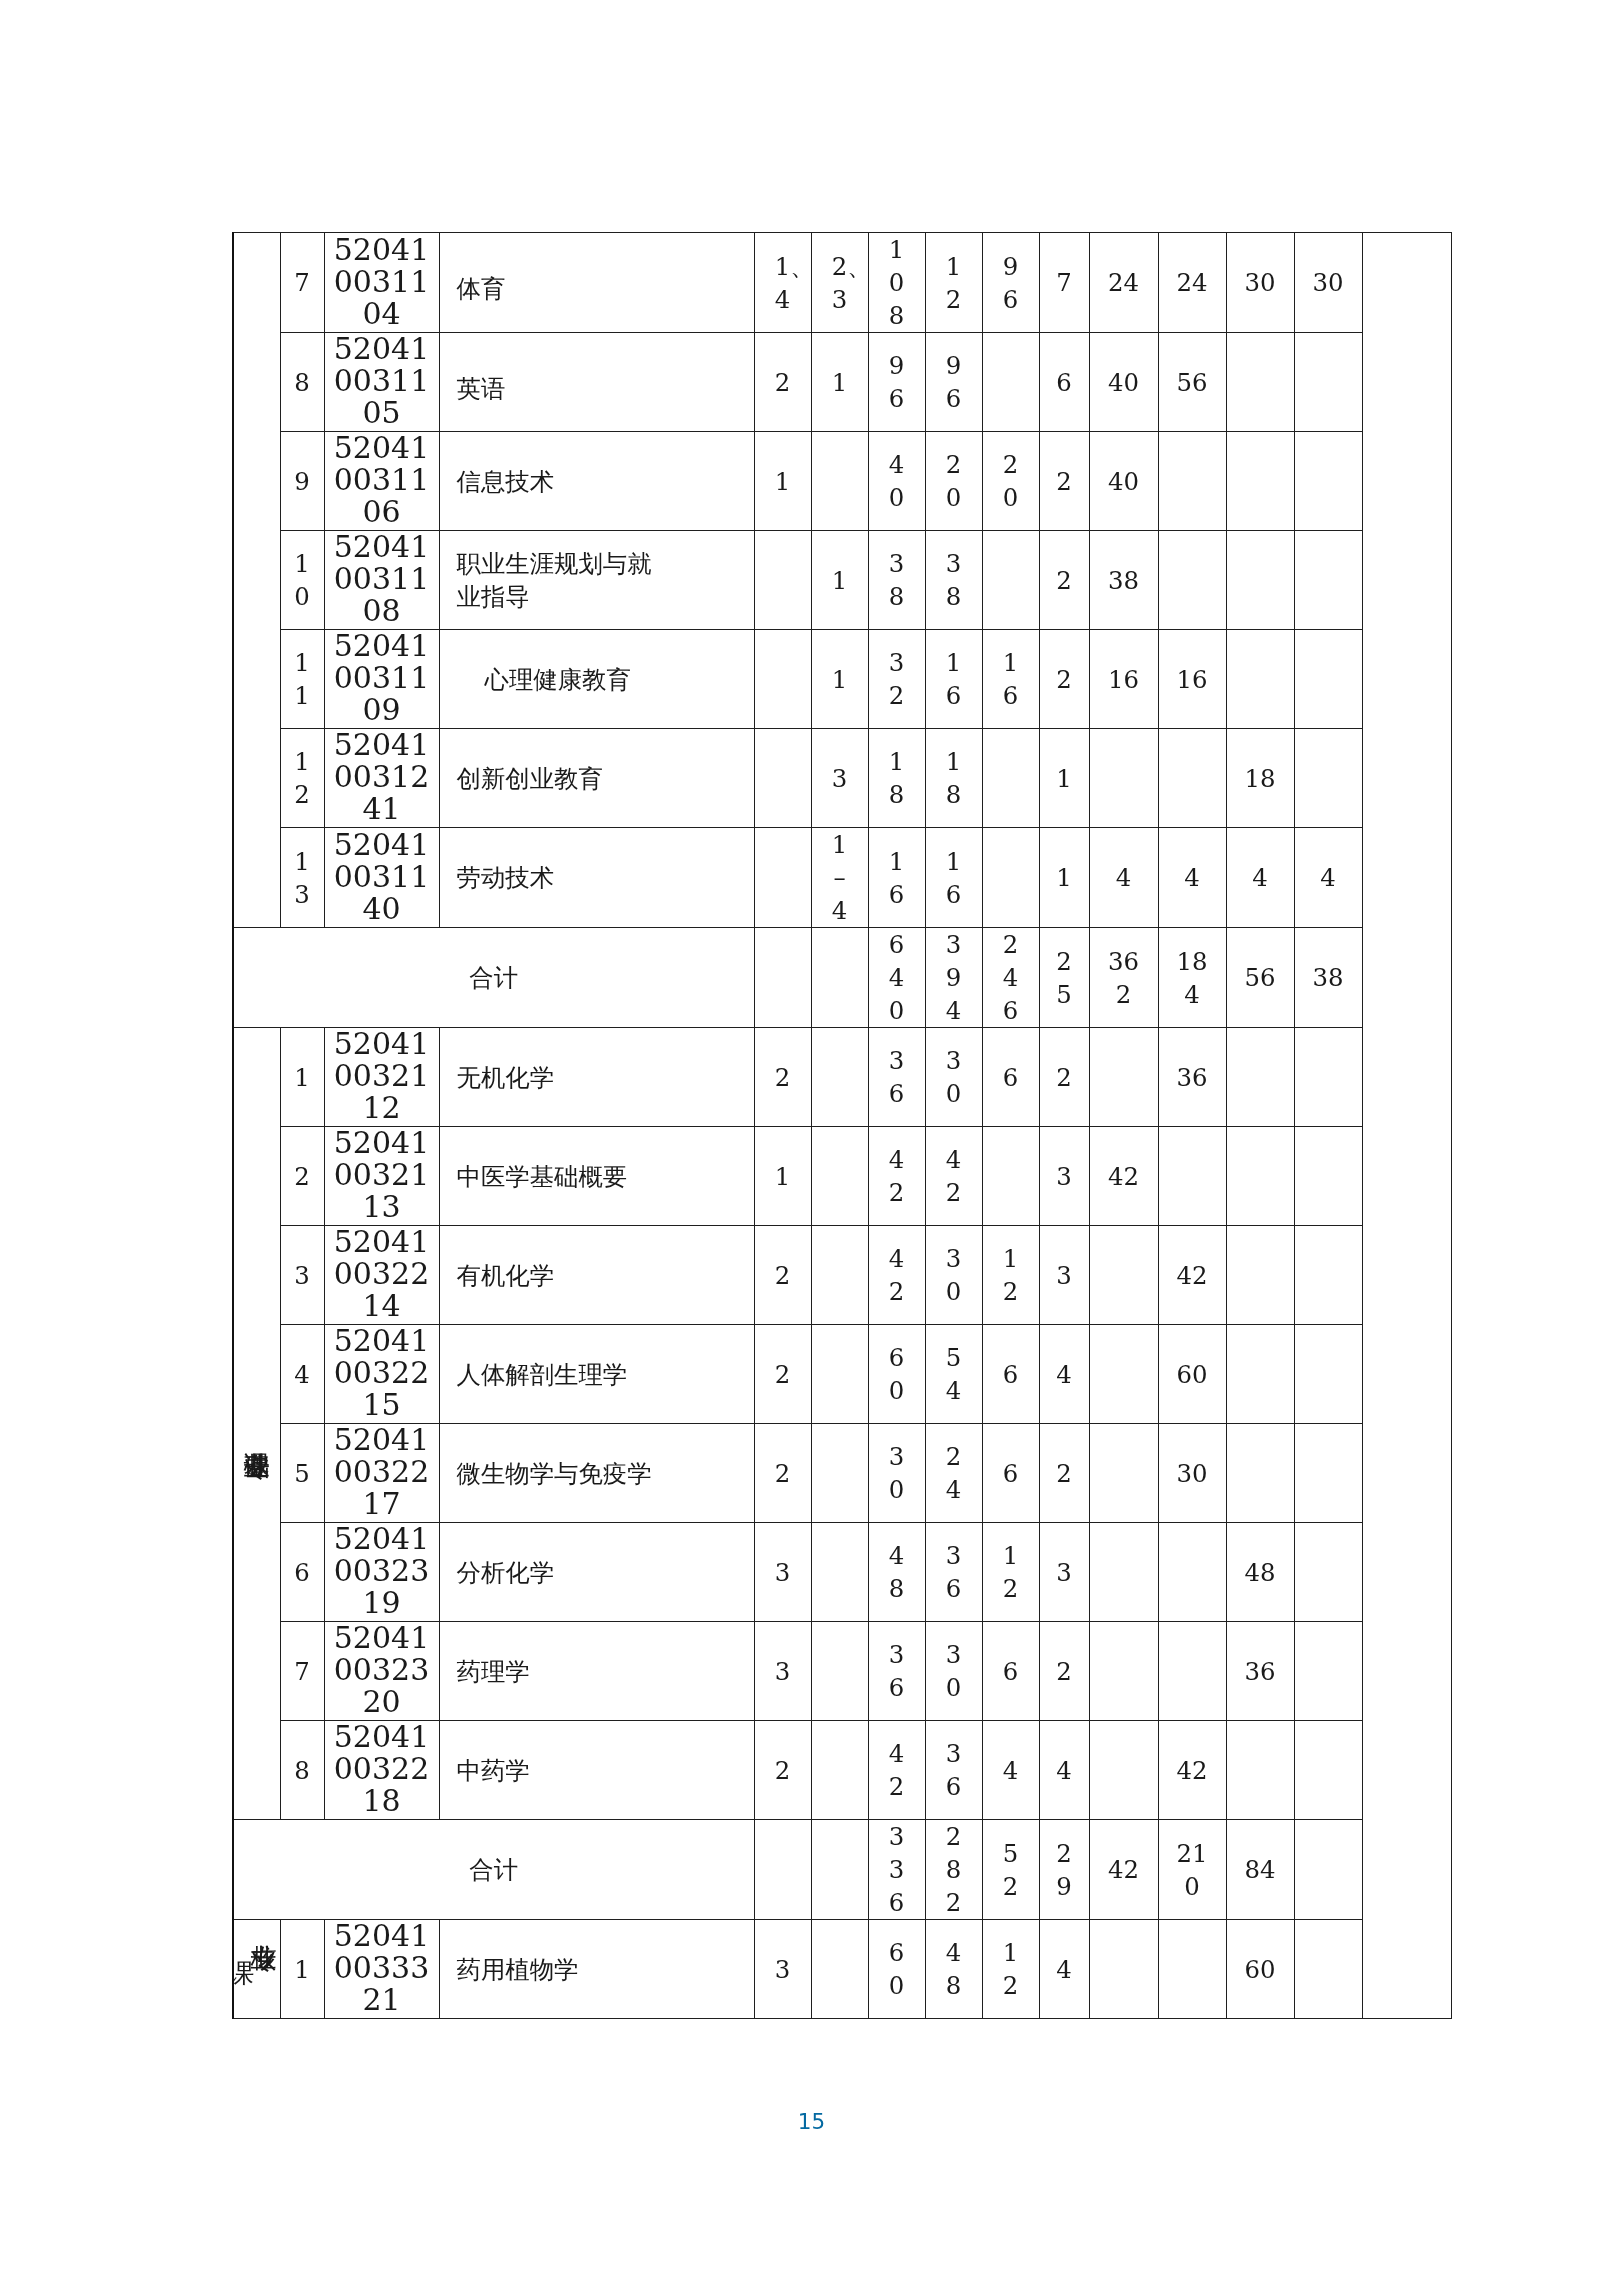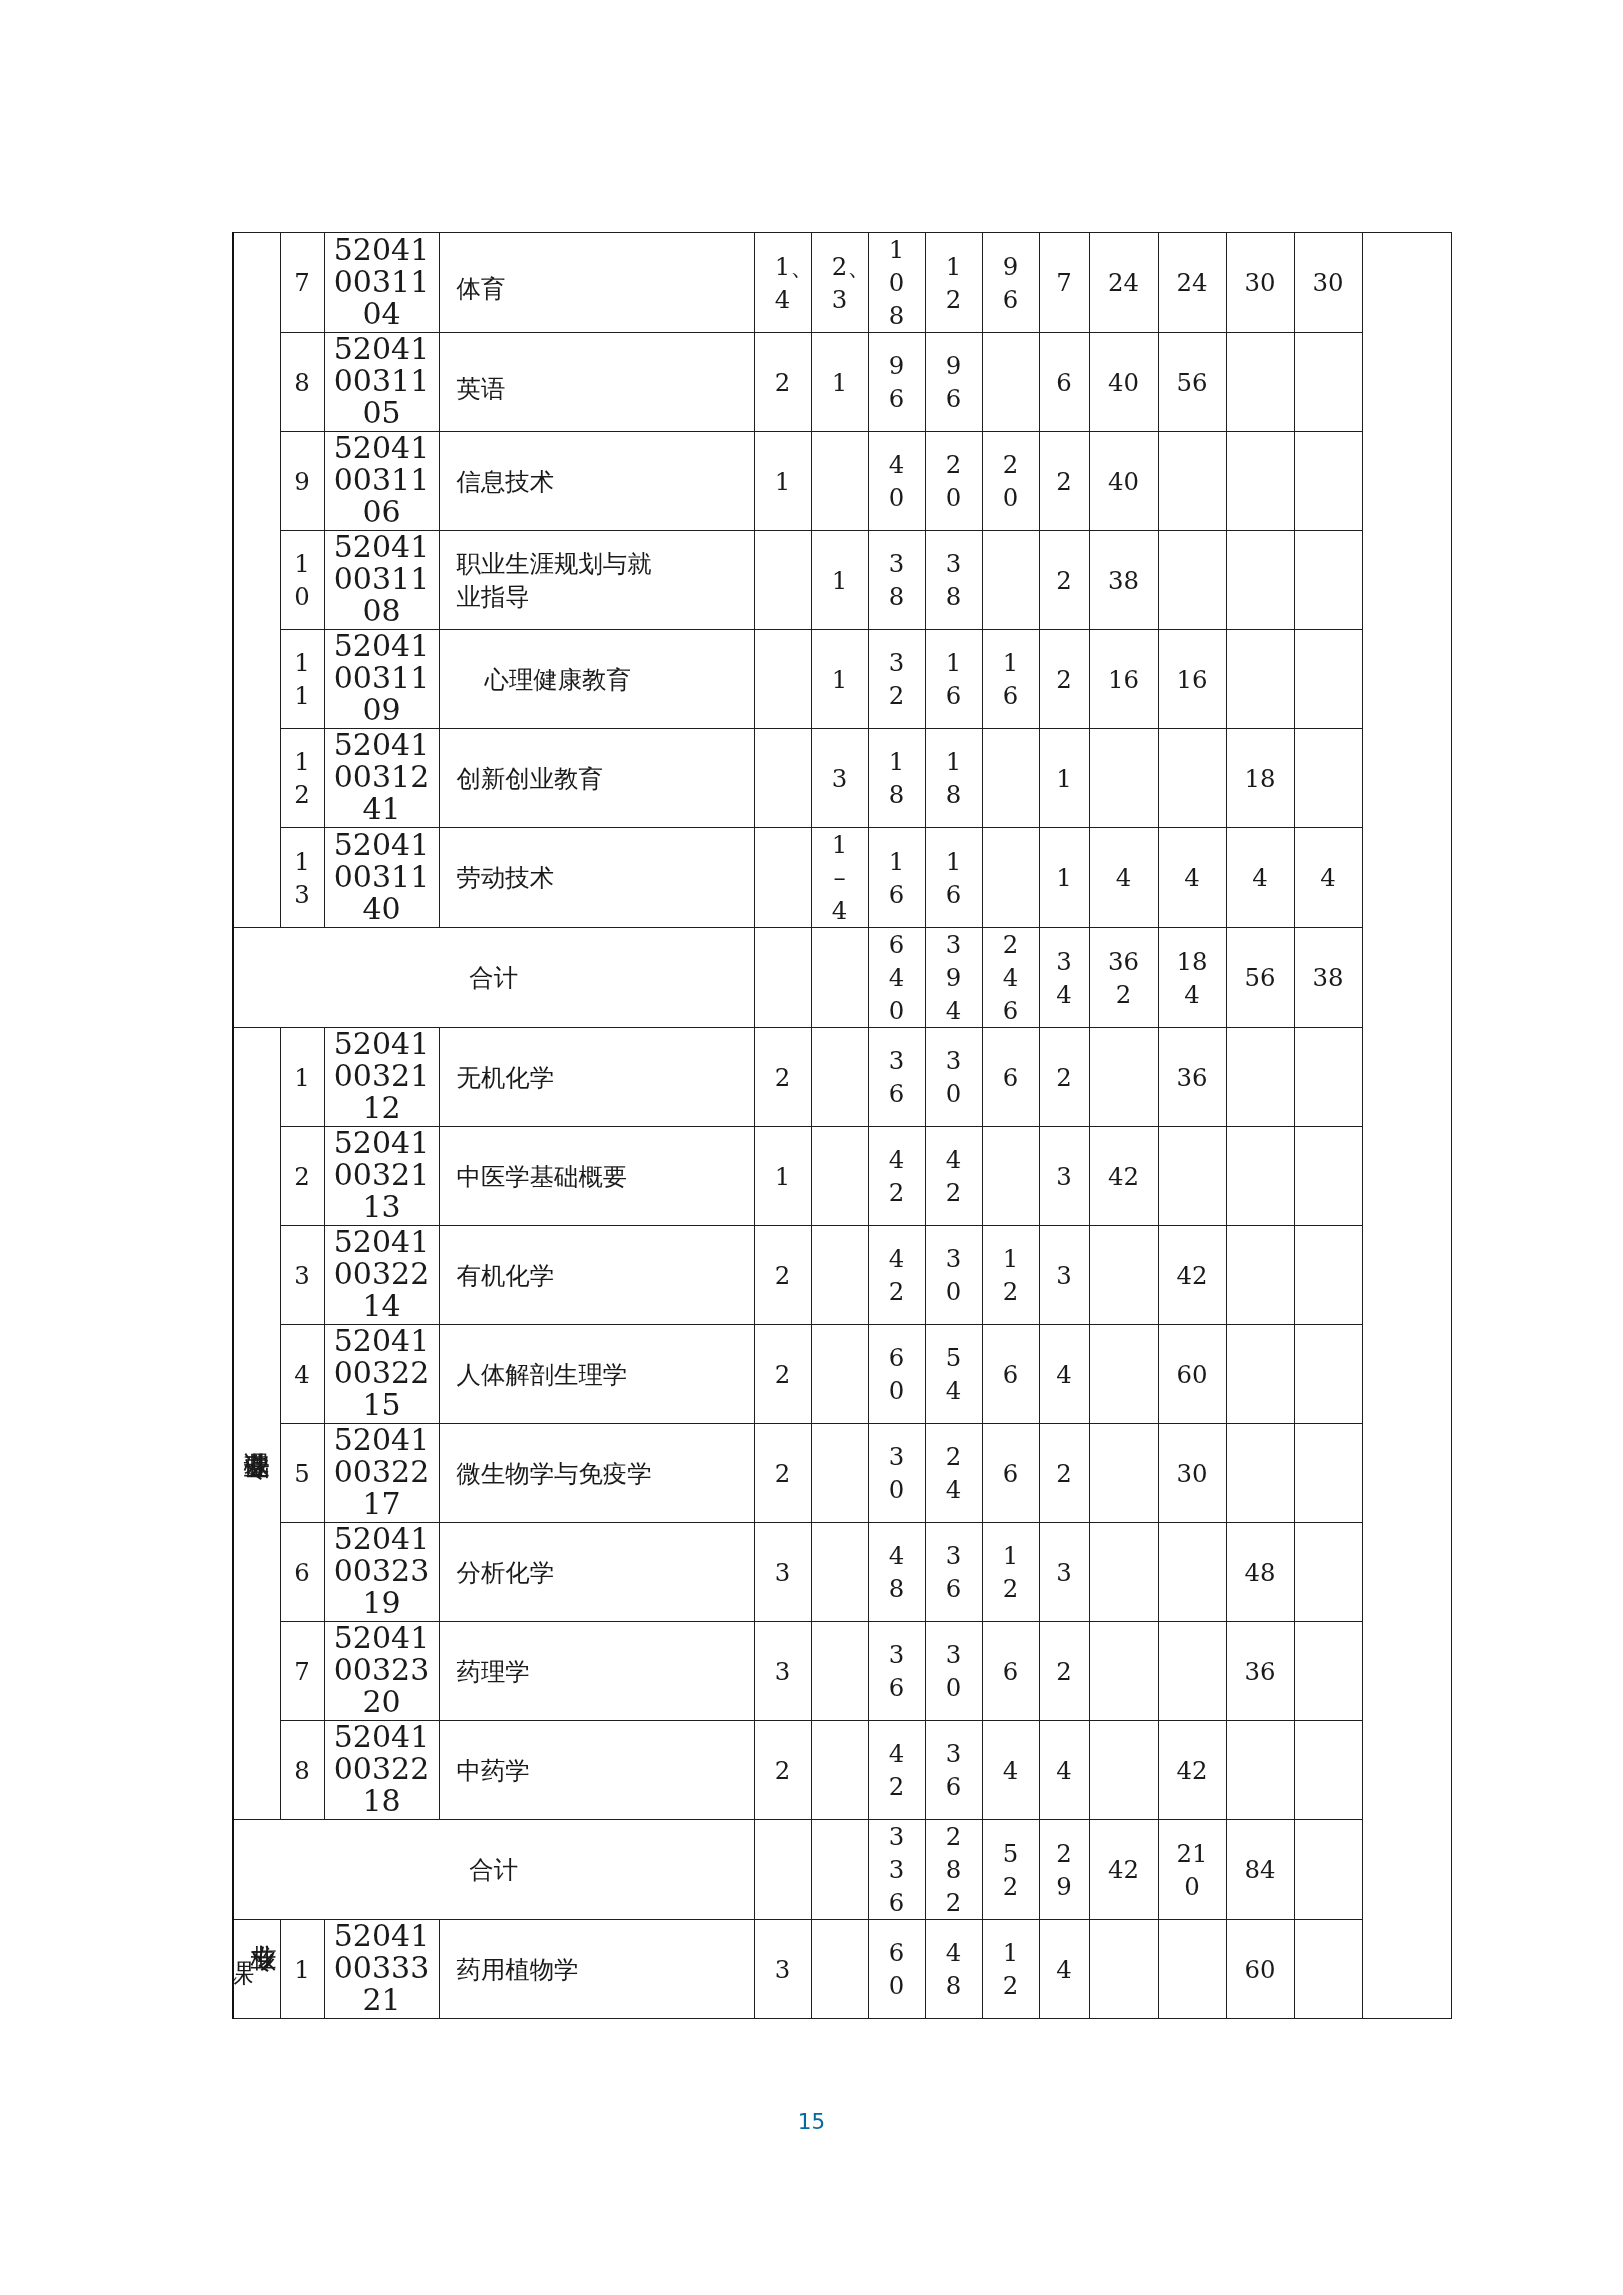--- a/index.html
+++ b/index.html
@@ -244,21 +244,21 @@
           <td><span>4</span></td>
           <td><span>4</span></td>
         </tr>
         <tr>
           <td colspan="4" class="total-label outer-left"><span>合计</span></td>
           <td><span class="stack"></span></td>
           <td><span class="stack"></span></td>
           <td><span class="stack">640</span></td>
           <td><span class="stack">394</span></td>
           <td><span class="stack">246</span></td>
-          <td><span class="stack">34</span></td>
+          <td><span class="stack">25</span></td>
           <td><span class="stack" style="width:2ch">362</span></td>
           <td><span class="stack" style="width:2ch">184</span></td>
           <td><span class="stack" style="width:2ch">56</span></td>
           <td><span class="stack" style="width:2ch">38</span></td>
         </tr>
         <tr>
           <td rowspan="8" class="outer-left"><span class="vert">专业基础课</span></td>
           <td><span class="stack">1</span></td>
           <td><span class="code">5204100321 12</span></td>
           <td class="name-cell"><span>无机化学</span></td>

